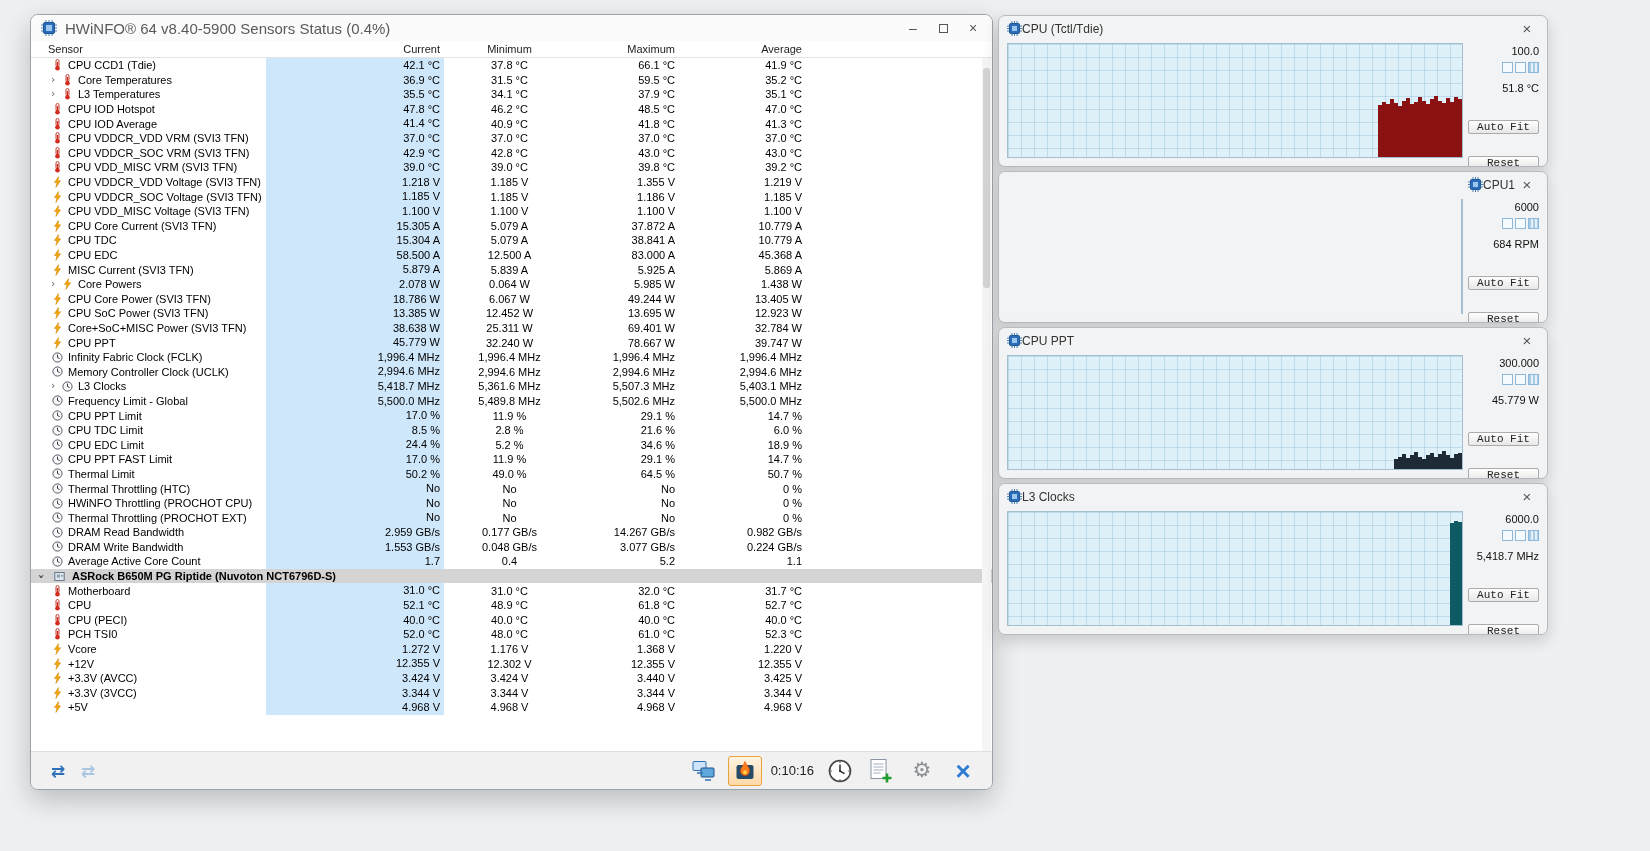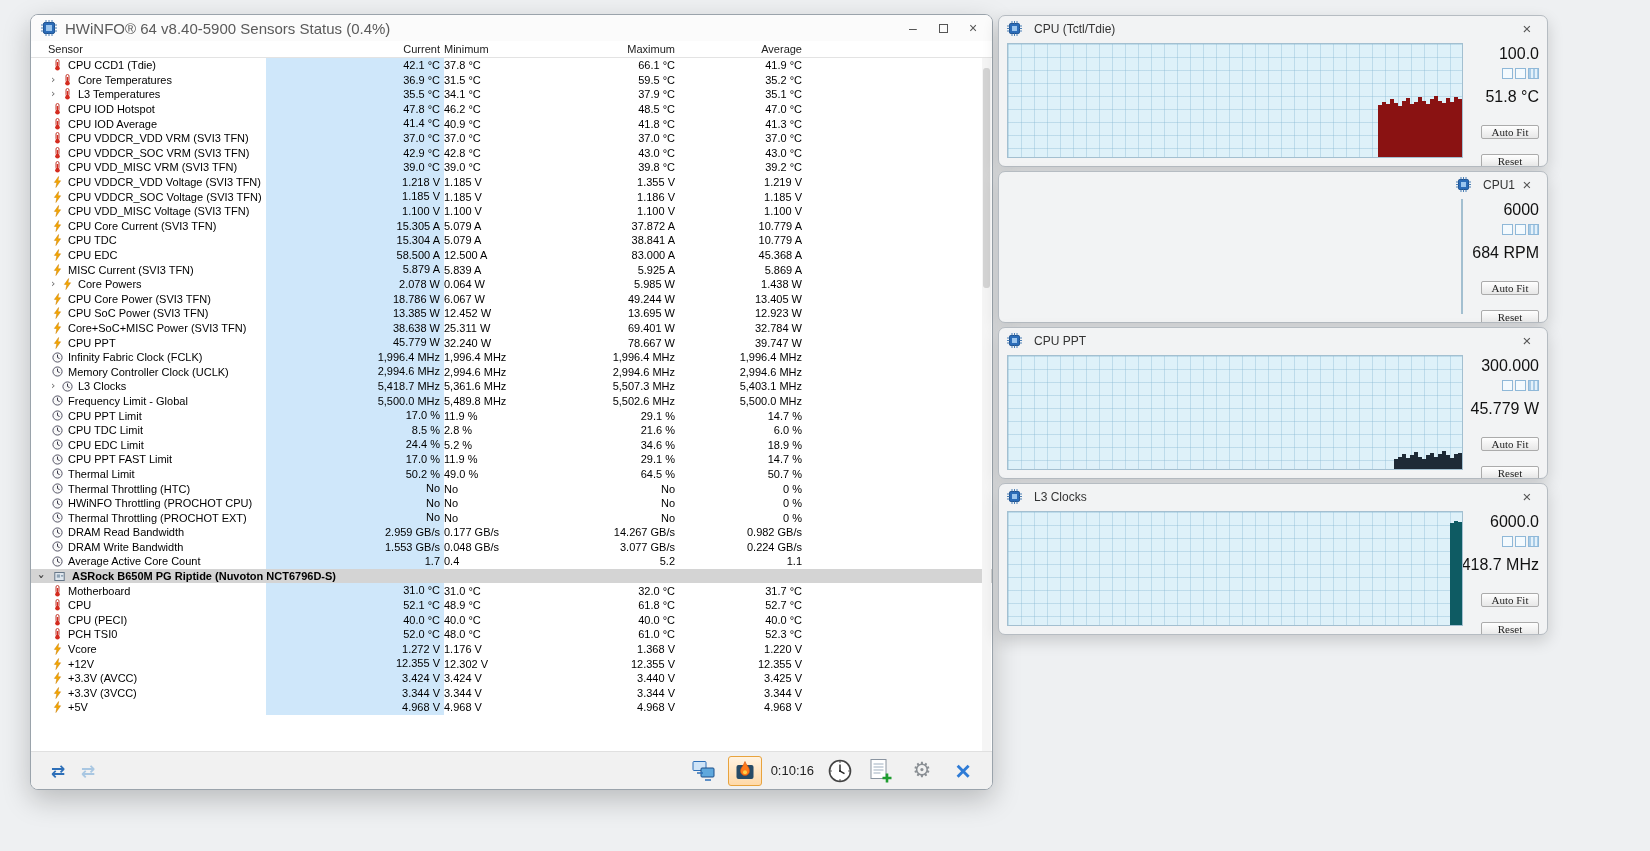--- a/index.html
+++ b/index.html
@@ -14,21 +14,21 @@
   .title-text{font-size:15px;color:#5a5a5a;margin-left:8px;white-space:nowrap}
   .win-controls{margin-left:auto;display:flex;align-items:center}
   .win-btn{width:30px;height:22px;display:flex;align-items:center;justify-content:center;color:#555;font-size:14px;cursor:default}
   .maxbox{width:9px;height:9px;border:1px solid #555;display:inline-block}
 
   
   .thead{display:flex;height:17px;align-items:center;font-size:11px;color:#222;border-bottom:1px solid #e3e3e3;flex:0 0 auto}
   .cell{white-space:nowrap;overflow:hidden}
   .h-sensor{width:235px;padding-left:17px;text-align:left}
   .c-cur{width:178px;text-align:right;padding-right:4px}
-  .c-min{width:135px;text-align:left;padding-right:4px}
+  .c-min{width:135px;text-align:center;padding-right:4px}
   .c-max{width:100px;text-align:right;padding-right:4px}
   .c-avg{width:127px;text-align:right;padding-right:4px}
   .thead .c-cur{background:transparent}
 
   .rows-wrap{flex:1 1 auto;position:relative;overflow:hidden;min-height:0}
   .rows{position:absolute;inset:0}
   .srow{display:flex;height:14.6px;align-items:center;font-size:11px;color:#000}
   .srow .c-cur{background:#cfe7fa;height:100%;line-height:14.6px}
   .c-sensor{width:235px;display:flex;align-items:center;height:100%;padding-left:20px;white-space:nowrap;overflow:hidden}
   .chev{width:10px;font-size:11px;color:#666;font-family:"DejaVu Sans",sans-serif;line-height:10px}
@@ -52,37 +52,37 @@
   .tool-btn.active{border:1px solid #e8a33d;background:linear-gradient(#fff3e2,#ffd9a8);border-radius:3px}
   .time-text{font-size:13px;color:#222;margin:0 2px}
   .gear{font-family:"DejaVu Sans",sans-serif;font-size:21px;color:#8a8f94;line-height:1}
   .bluex{font-size:26px;font-weight:bold;color:#2e7bd6;line-height:1}
 
   
   .gwin{position:absolute;left:998px;width:550px;height:152px;background:#f2f3f4;border:1px solid #b6bcc2;border-radius:7px;
     box-shadow:0 6px 16px rgba(0,0,0,.16);display:flex;flex-direction:column;overflow:hidden}
   .gtitle{height:25px;display:flex;align-items:center;padding:0 8px;flex:0 0 auto}
   .gicon{width:15px;height:15px;display:inline-flex}
-  .gtitle-text{font-size:12px;color:#333;margin-left:12px}
+  .gtitle-text{font-size:12px;color:#333;margin-left:0}
   .gclose{margin-left:auto;color:#555;font-size:15px;width:24px;text-align:center}
   .gbody{flex:1;display:flex;padding:2px 6px 8px 8px;min-height:0}
   .gplot{flex:1;position:relative;border:1px solid #a3bfd0;background:#def1f9;
     background-image:linear-gradient(rgba(135,185,212,.38) 1px,transparent 1px),
                      linear-gradient(90deg,rgba(135,185,212,.38) 1px,transparent 1px);
     background-size:13px 13px;overflow:hidden}
   .gbars{position:absolute;inset:0;display:flex;align-items:flex-end;justify-content:flex-end}
   .gbar{width:4px;flex:0 0 auto}
   .gside{width:78px;display:flex;flex-direction:column;align-items:flex-end;padding:2px 2px 0 6px}
-  .gmax,.gmin,.gval{font-size:16px;color:#111;white-space:nowrap}
+  .gmax,.gmin,.gval{font-size:11px;color:#111;white-space:nowrap}
   .gsq-row{display:flex;gap:2px;margin:5px 0 7px}
   .gsq{width:11px;height:11px;border:1px solid #8fb8d8;background:#f4fafe}
   .gsq.grid{background:repeating-linear-gradient(90deg,#a8cbe6 0 2px,#e4f1fa 2px 4px)}
   .gval{margin:2px 0 4px}
-  .gbtn{width:58px;height:19px;font-size:11px;color:#222;background:linear-gradient(#fefefe,#e7e7e7);
-    border:1px solid #ababab;border-radius:2px;margin-top:15px;font-family:Liberation Serif, serif}
+  .gbtn{width:71px;height:19px;font-size:11px;color:#222;background:linear-gradient(#fefefe,#e7e7e7);
+    border:1px solid #ababab;border-radius:2px;margin-top:22px;font-family:Liberation Mono, monospace}
   .gmin{margin-top:auto;margin-bottom:0}
 </style>
 </head>
 <body>
 
 <div class="main-window">
 
   <div class="titlebar">
     <span class="app-icon">
       <svg width="16" height="16" viewBox="0 0 16 16">

